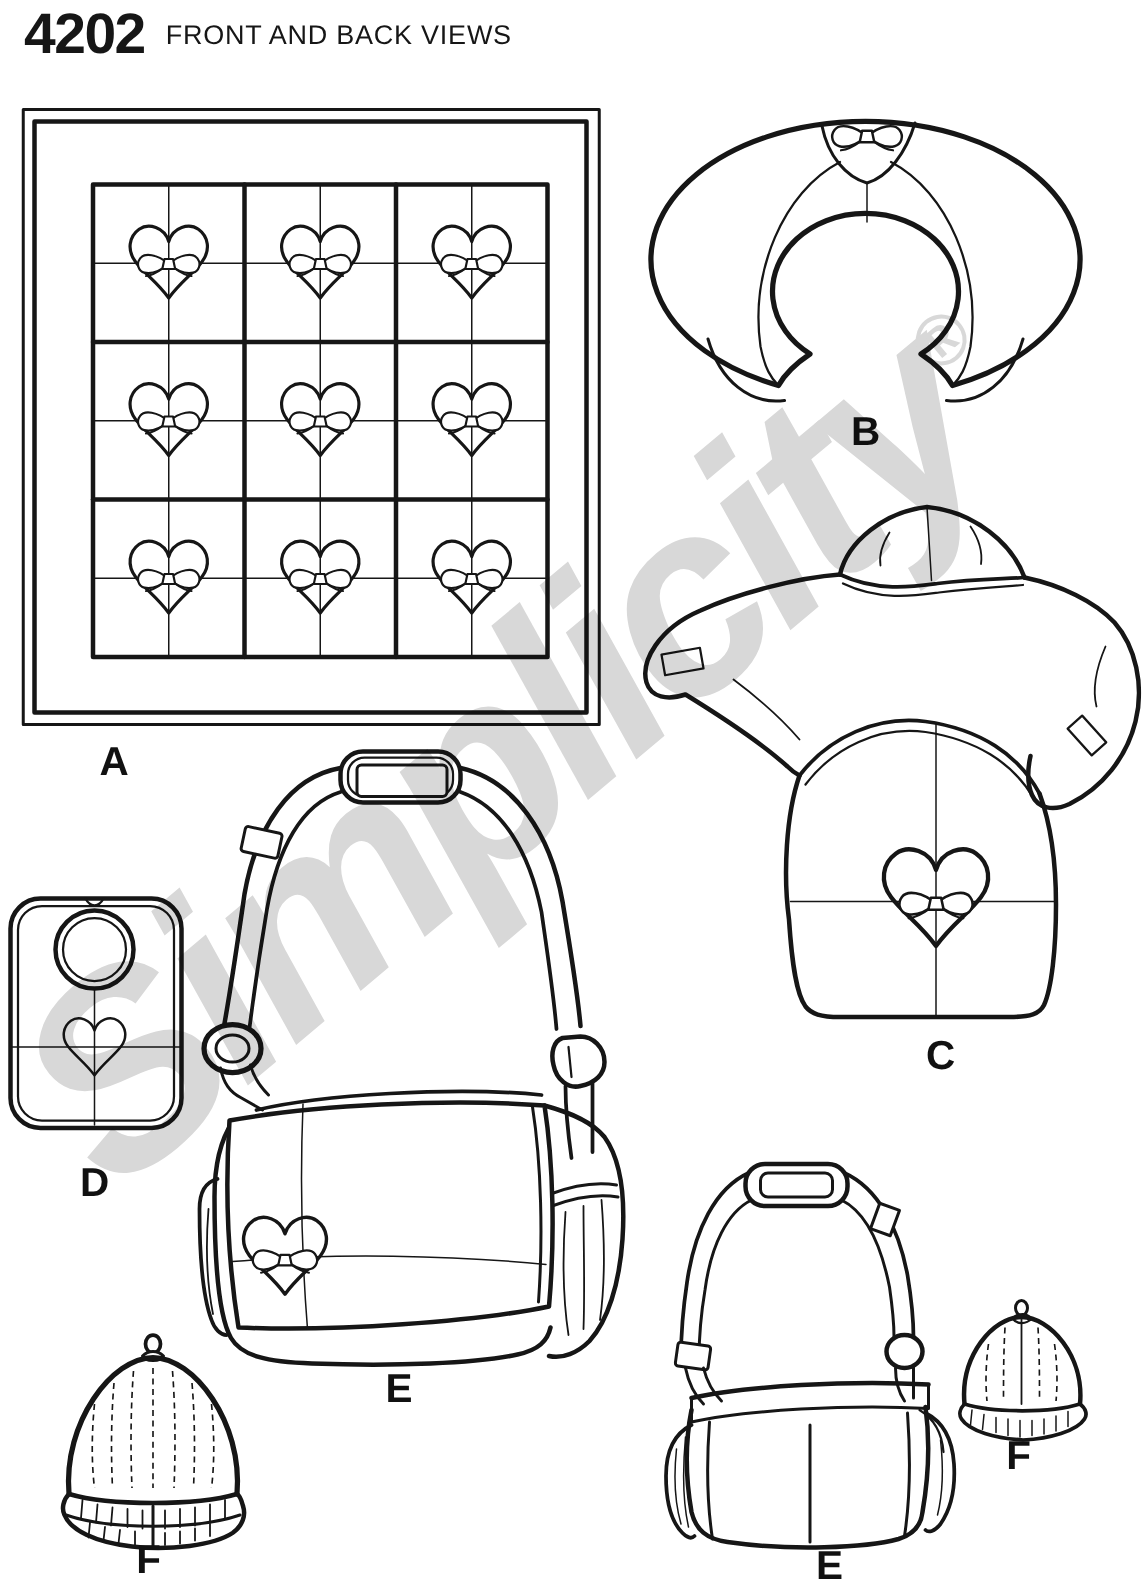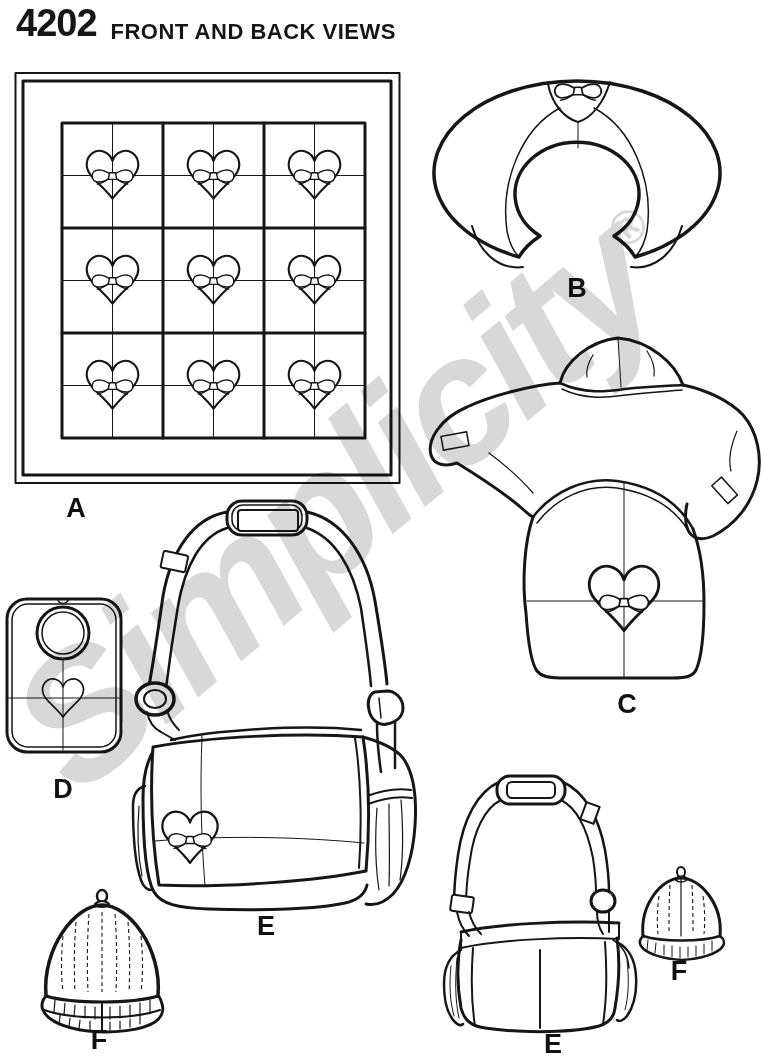--- a/index.html
+++ b/index.html
@@ -1,21 +1,21 @@
 <!DOCTYPE html>
 <html><head>
 <meta charset="utf-8">
 <style>
   html,body{margin:0;padding:0;background:#fff;}
   #page{position:relative;width:761px;height:1057px;background:#fff;overflow:hidden;
         font-family:"Liberation Sans",sans-serif;color:#161616;}
   
-  #header{position:absolute;left:16px;top:2px;display:flex;align-items:flex-end;gap:14px;}
+  #header{position:absolute;left:16px;top:2px;display:flex;align-items:center;gap:14px;}
   #pattern-number{font-size:38px;font-weight:700;letter-spacing:-1px;}
-  #page-title{font-size:22px;font-weight:700;letter-spacing:.5px;}
+  #page-title{font-size:18px;font-weight:400;letter-spacing:.5px;}
   
   .view{position:absolute;}
   .view-label{position:absolute;font-size:27px;font-weight:700;color:#111;
               transform:translate(-50%,-50%);}
   
   svg .ln{stroke:#161616;fill:none;stroke-linecap:round;stroke-linejoin:round;}
   svg .s1{stroke-width:1}.s12{stroke-width:1.2}.s15{stroke-width:1.5}.s2{stroke-width:2}
   .s25{stroke-width:2.5}.s3{stroke-width:3}.s35{stroke-width:3.5}
   svg .fw{fill:#fff;}
   svg .knit{stroke:#161616;fill:none;stroke-width:1.1;stroke-dasharray:4 3;}

